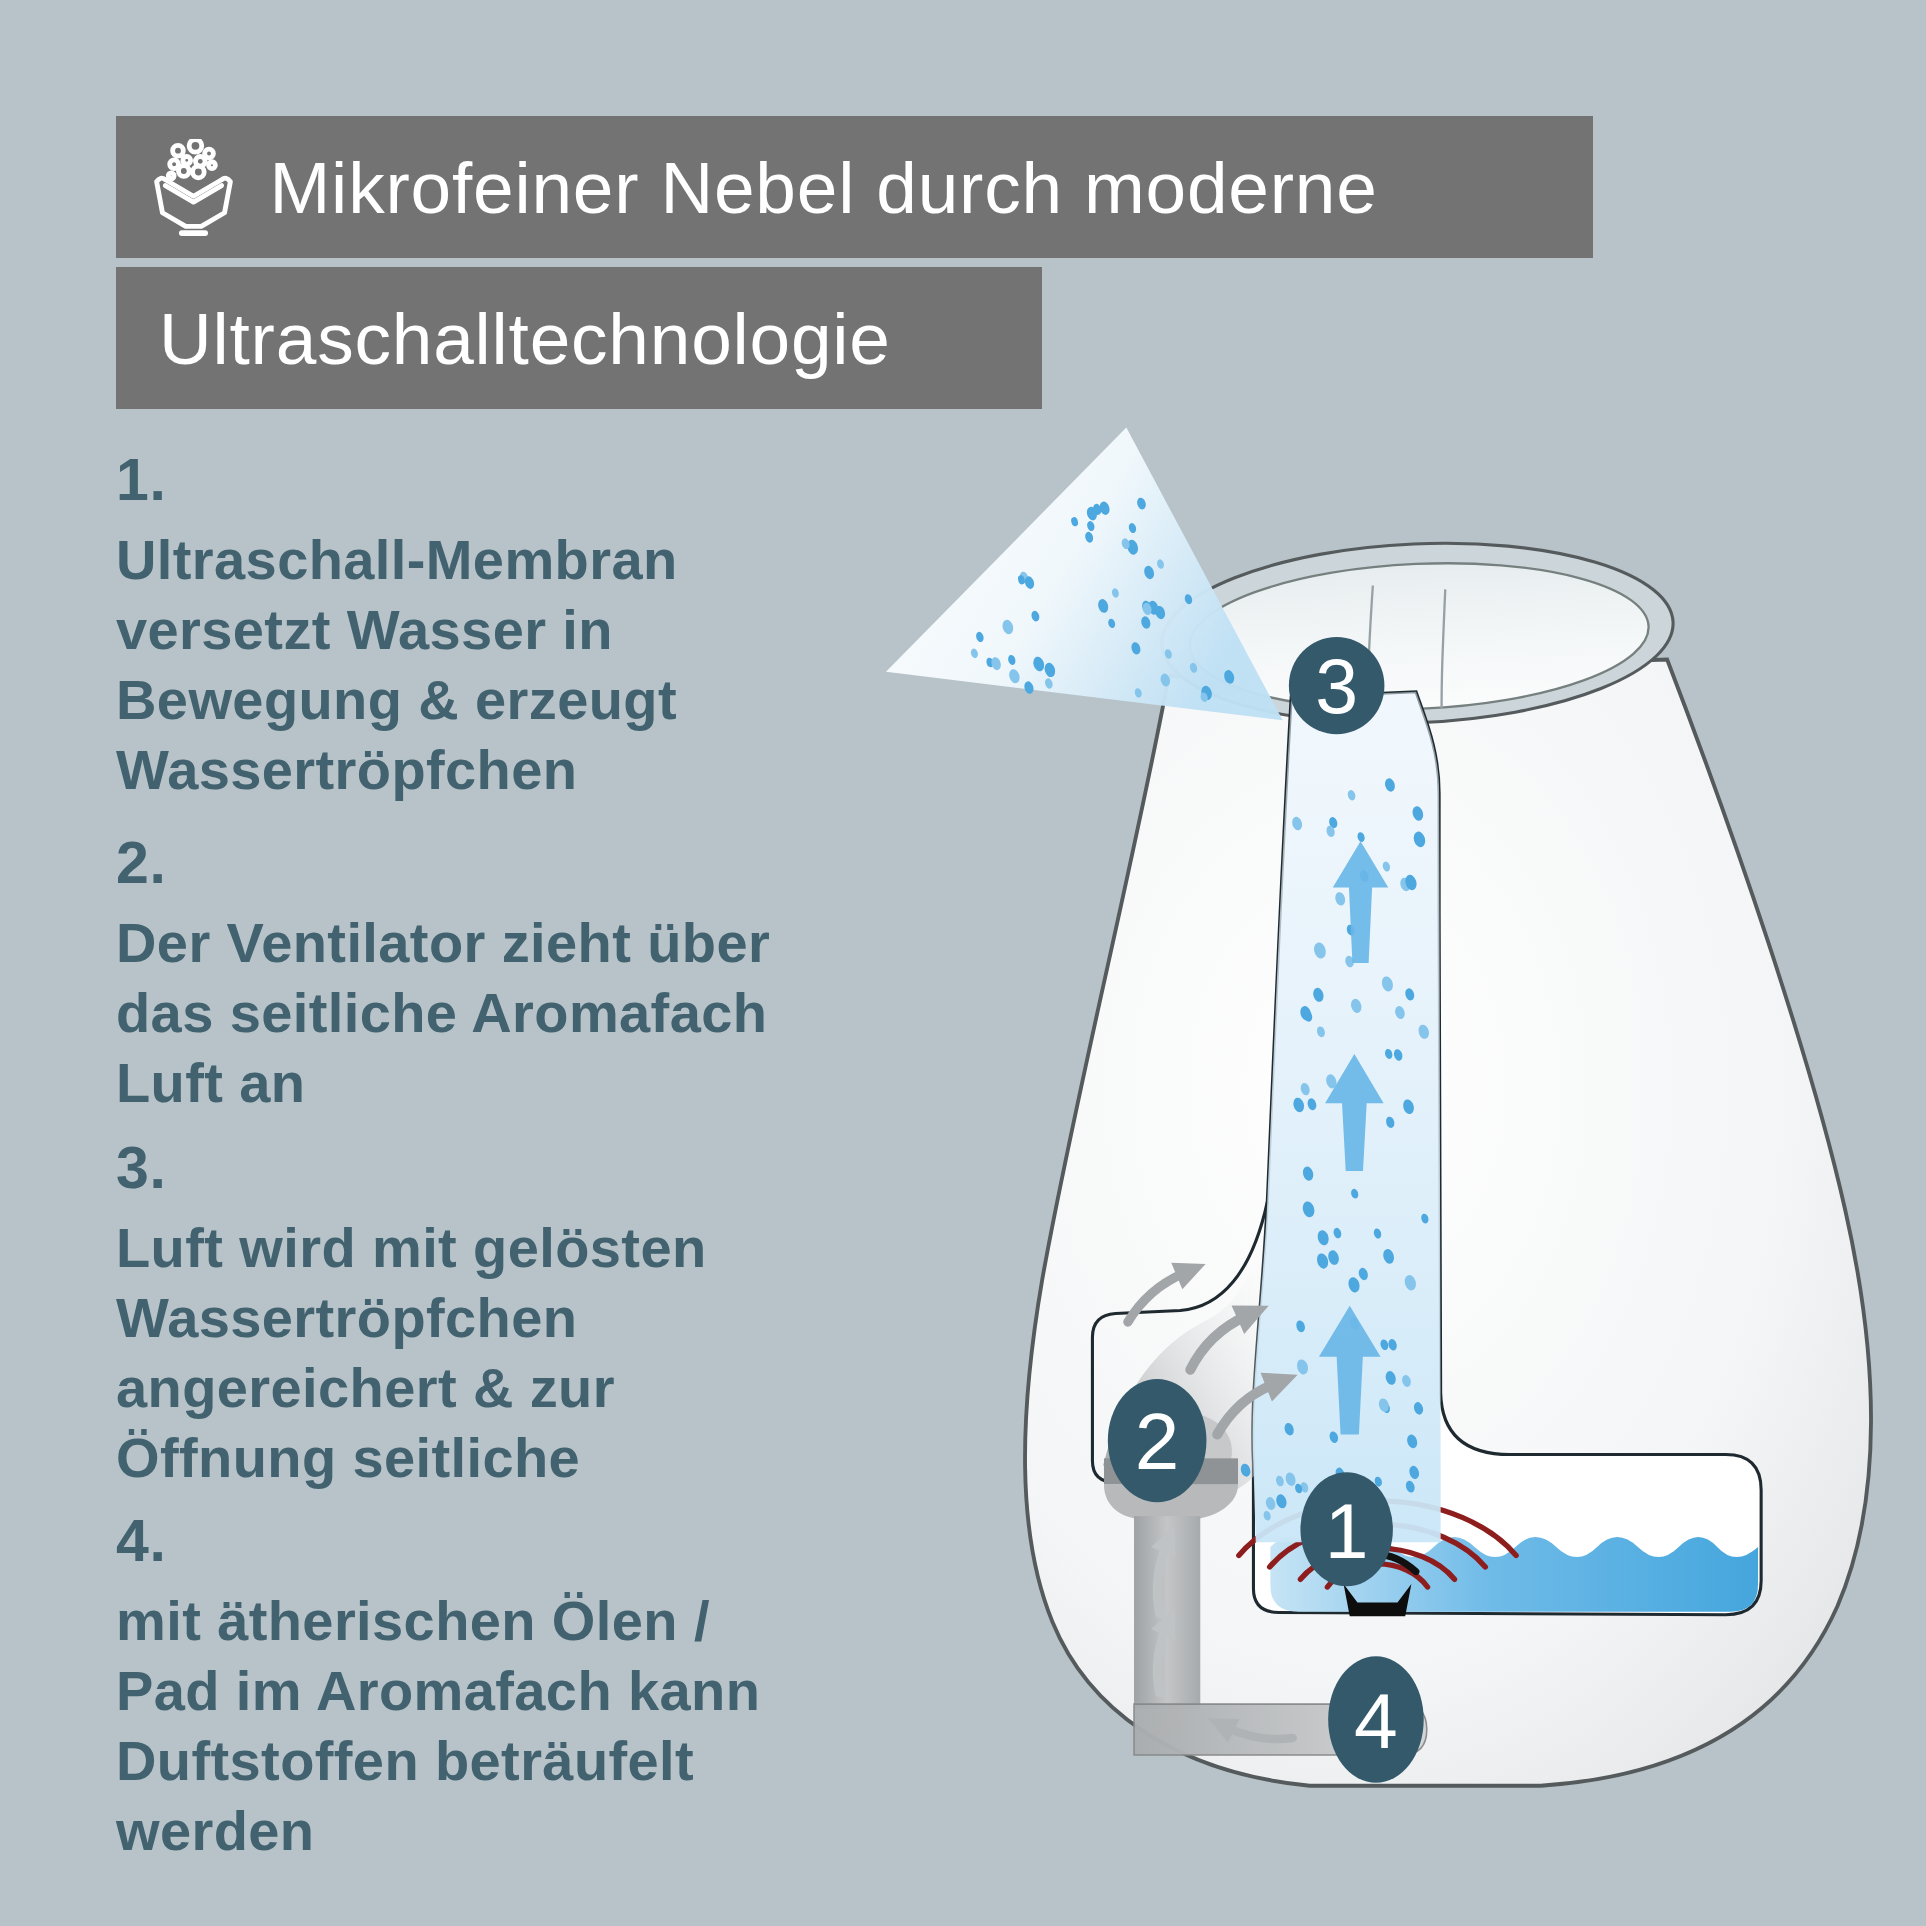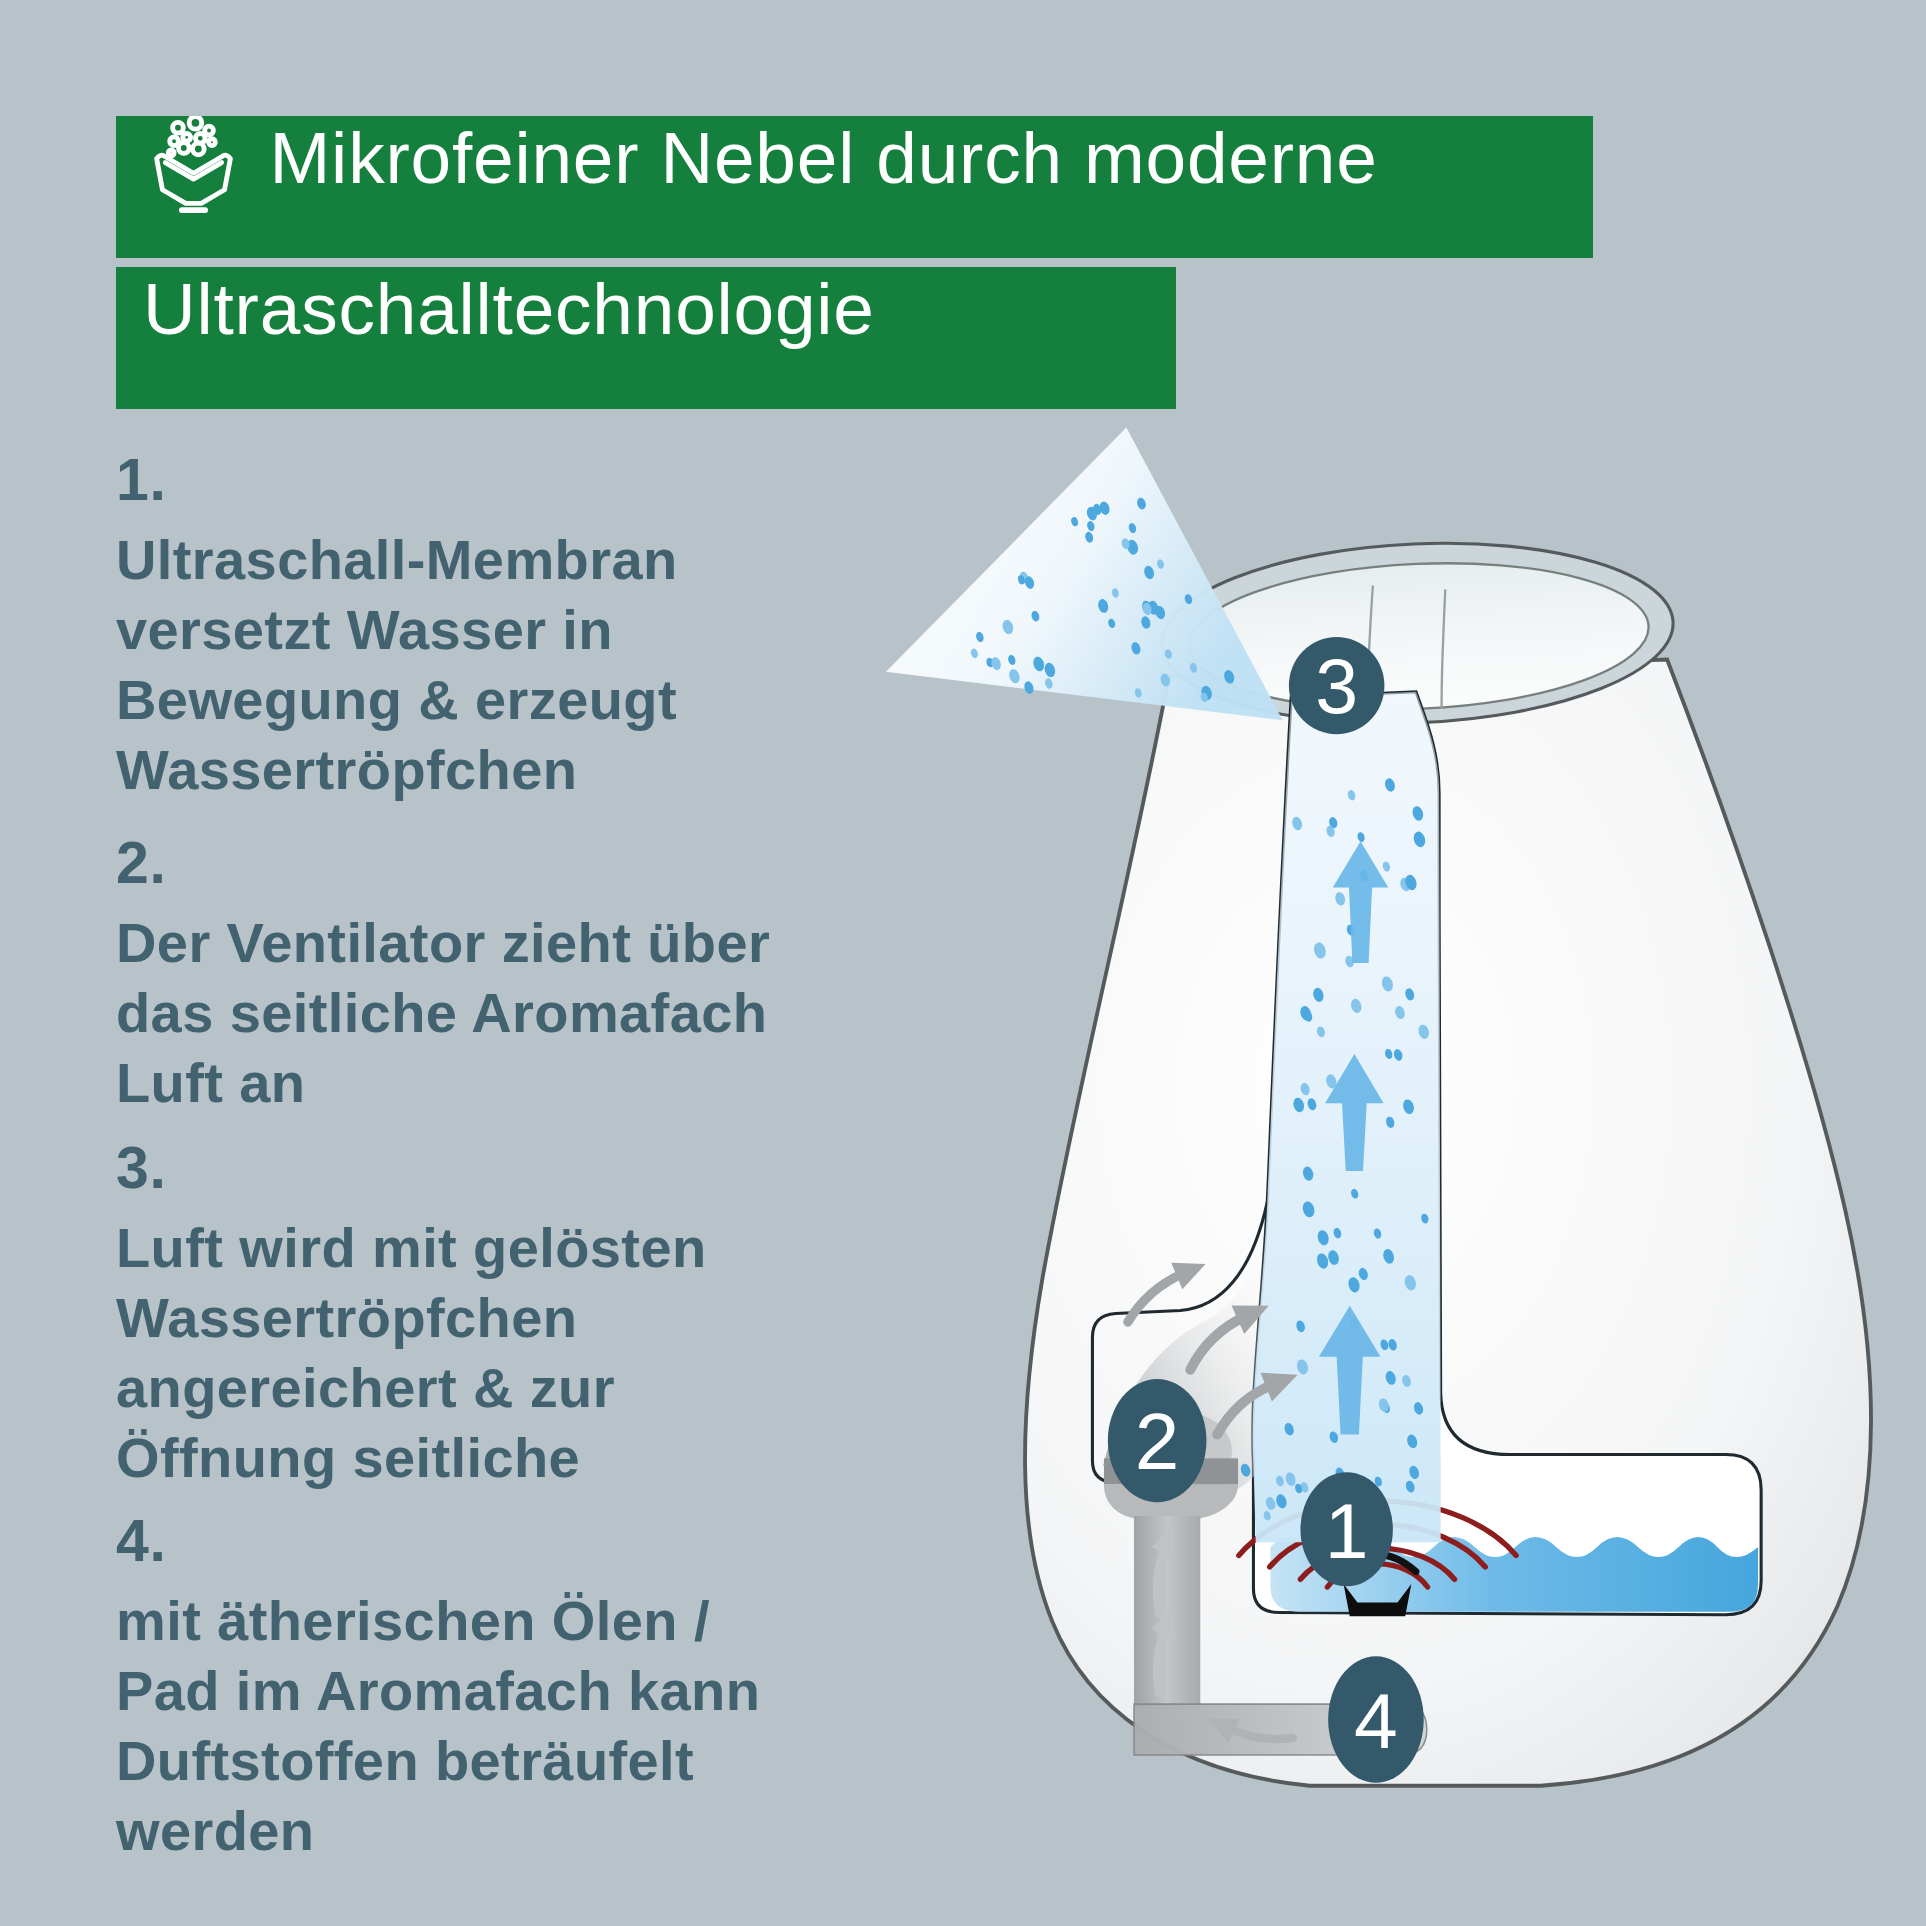--- a/index.html
+++ b/index.html
@@ -2,25 +2,25 @@
 <html style="font-size:12.3px"><head>
 <meta charset="utf-8">
 <style>
   html,body{margin:0;padding:0;}
   body{
     width:1926px;height:1926px;position:relative;overflow:hidden;
     background:#b7c3c8;
     font-family:"Liberation Sans", sans-serif;
   }
   .bar{
-    position:absolute;background:#15803d;color:#ffffff;
-    display:flex;align-items:flex-start;box-sizing:border-box;
+    position:absolute;background:#737373;color:#ffffff;
+    display:flex;align-items:center;box-sizing:border-box;
   }
   .bar1{left:116px;top:116px;width:1477px;height:142px;padding-left:28.5px;}
-  .bar2{left:116px;top:267px;width:1060px;height:142px;padding-left:27px;}
+  .bar2{left:116px;top:267px;width:926px;height:142px;padding-left:43px;}
   .bar-title{
     font-size:73px;font-weight:500;letter-spacing:0.8px;white-space:nowrap;
   }
   .bar1 .bar-title{margin-left:28px;}
   .hdr-icon{width:97px;height:97px;flex:0 0 auto;}
   .step{position:absolute;left:116px;width:909px;color:#42626f;}
   .step-number{
     display:block;font-size:59px;font-weight:600;line-height:1;
     margin-bottom:15.4px;letter-spacing:0.8px;
   }

